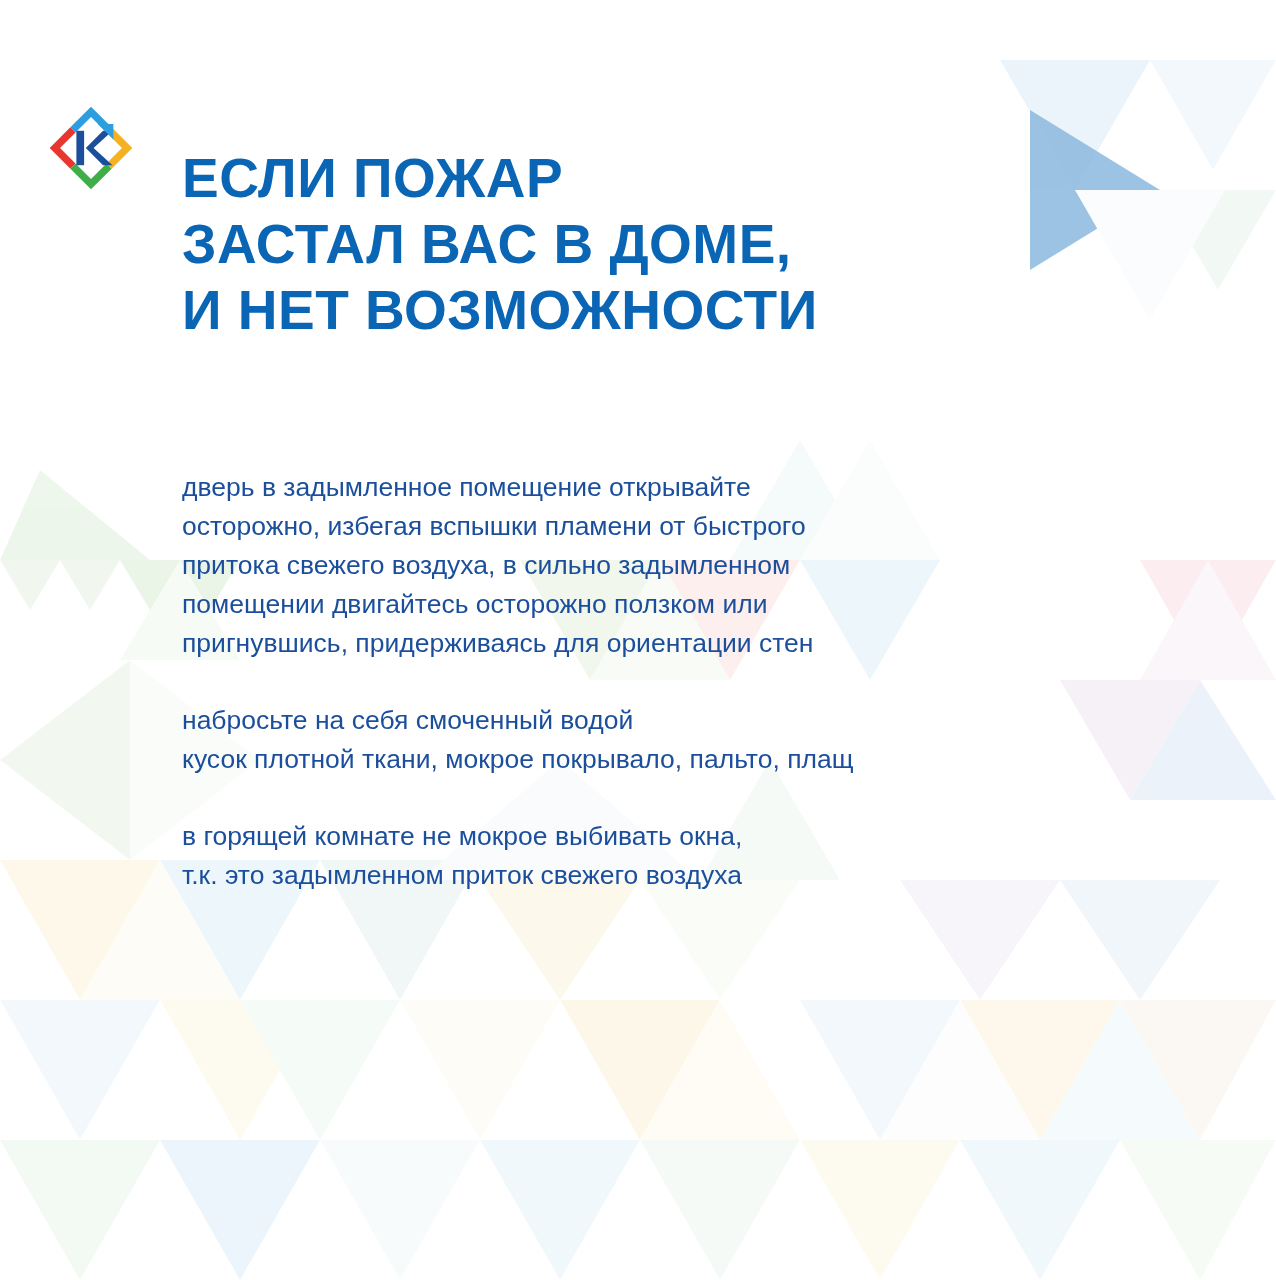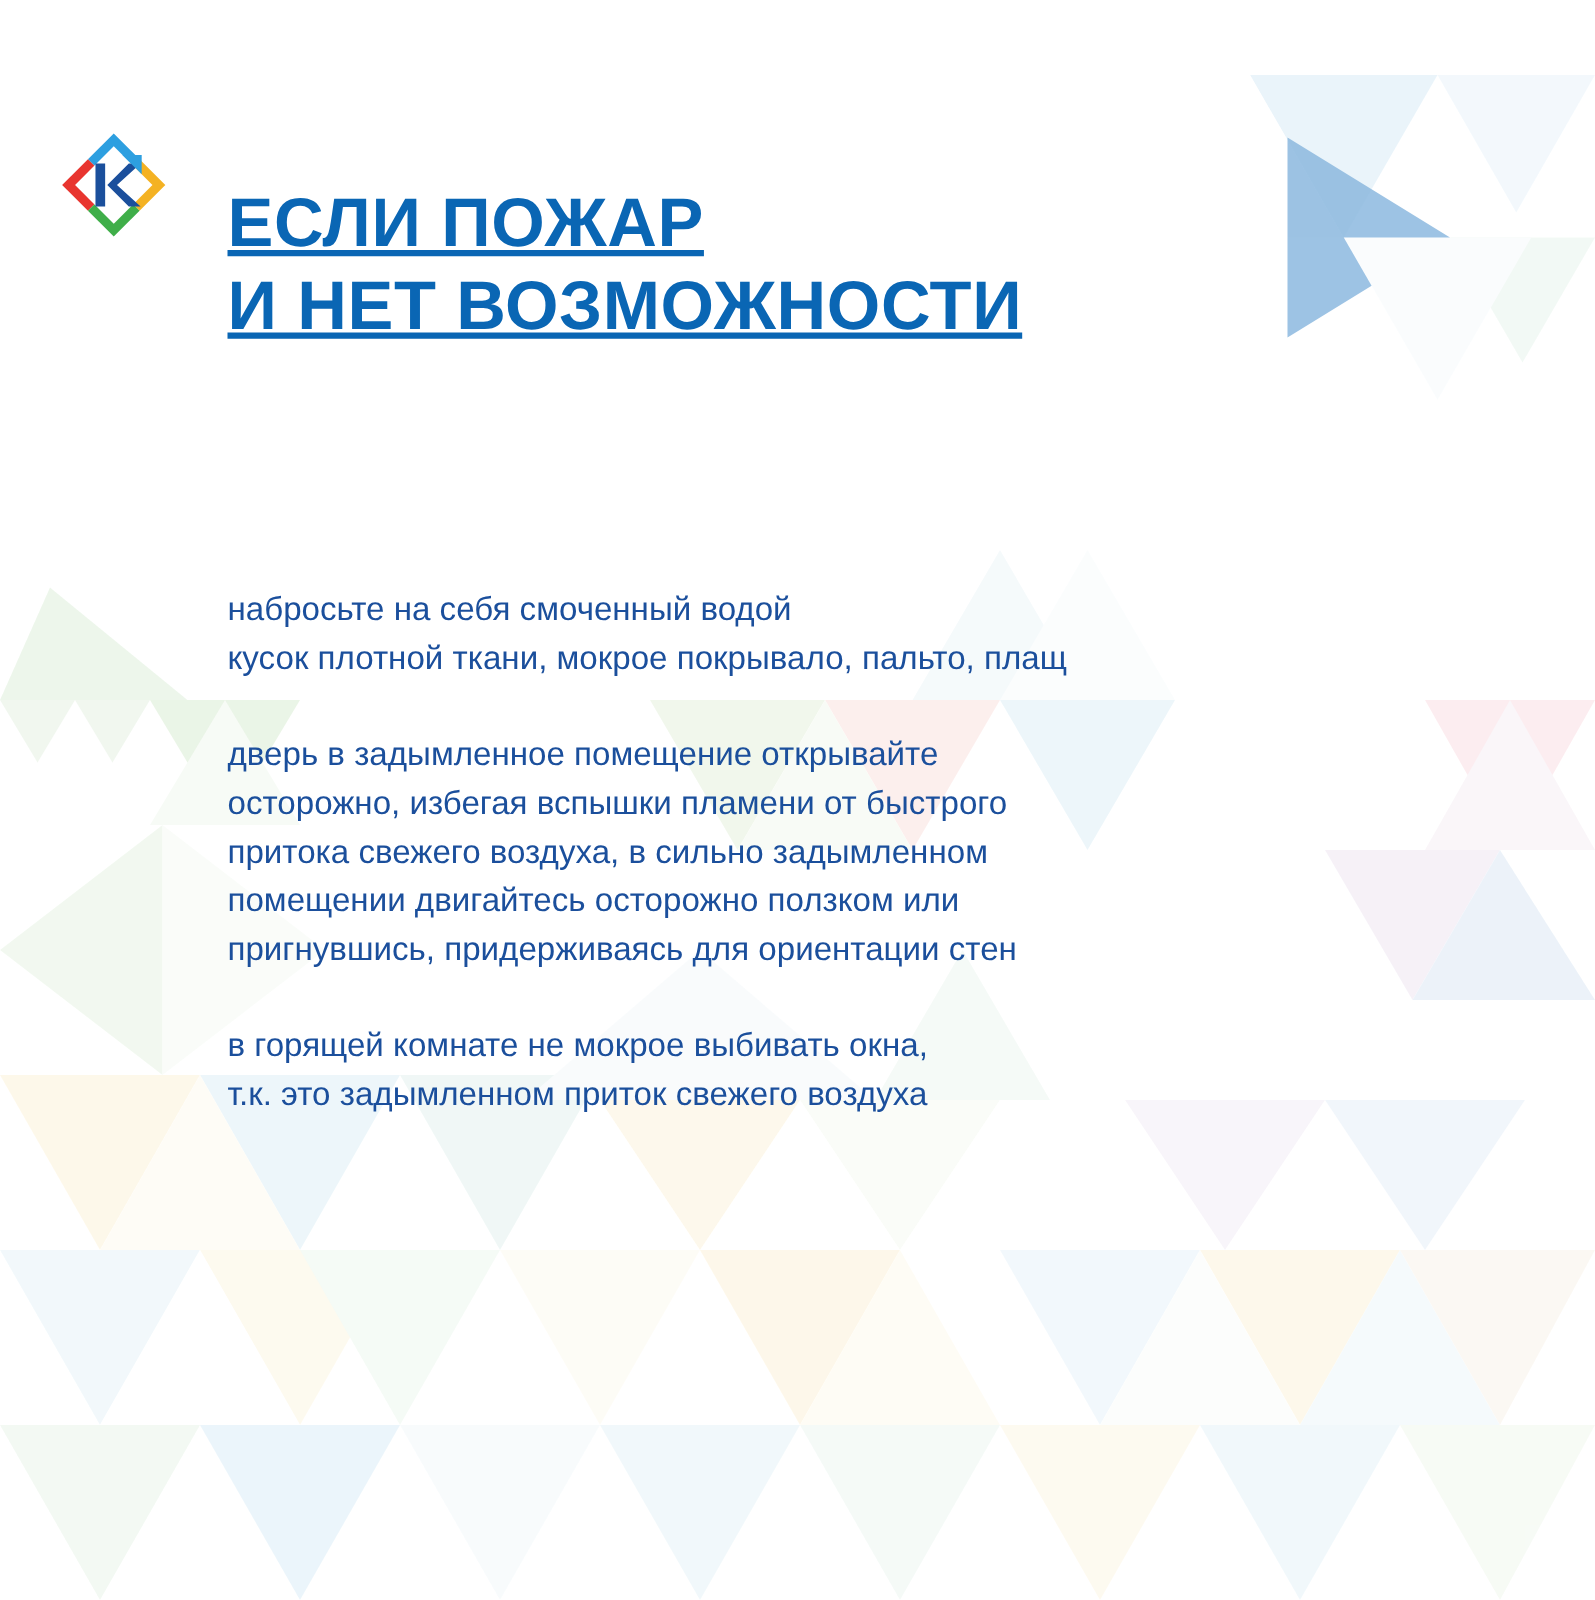--- a/index.html
+++ b/index.html
@@ -46,21 +46,20 @@
     width: 900px;
     color: #0a66b4;
     font-weight: bold;
     font-size: 55px;
     line-height: 66px;
     letter-spacing: 0.5px;
   }
   .heading .line {
     display: block;
     white-space: nowrap;
-    text-decoration: underline;
   }
 
   
   .body-block {
     position: absolute;
     left: 182px;
     top: 468px;
     width: 1010px;
     color: #1b4f9c;
     font-size: 26.5px;
@@ -158,36 +157,37 @@
       <polygon points="50,14 86,50 50,86 14,50" fill="#ffffff"></polygon>
       <g fill="#1b4f9c">
         <rect x="33" y="30" width="9" height="40"></rect>
         <polygon points="44,50 64,30 75,30 53,50 75,70 64,70"></polygon>
       </g>
       <polygon points="58,22 76,22 76,40" fill="#2d9fe0"></polygon>
     </svg>
 
     <h1 class="heading">
       <span class="line">ЕСЛИ ПОЖАР</span>
+      <span class="line">ЗАСТАЛ ВАС В ДОМЕ,</span>
       <span class="line">И НЕТ ВОЗМОЖНОСТИ</span>
     </h1>
 
     <div class="body-block">
-
-      <p class="para">
-        <span class="line">наброс­ьте на себя смоченный водой</span>
-        <span class="line">кусок плотной ткани, мокрое покрывало, пальто, плащ</span>
-      </p>
 
       <p class="para">
         <span class="line">дверь в задымленное помещение открывайте</span>
         <span class="line">осторожно, избегая вспышки пламени от быстрого</span>
         <span class="line">притока свежего воздуха, в сильно задымленном</span>
         <span class="line">помещении двигайтесь осторожно ползком или</span>
         <span class="line">пригнувшись, придерживаясь для ориентации стен</span>
+      </p>
+
+      <p class="para">
+        <span class="line">наброс­ьте на себя смоченный водой</span>
+        <span class="line">кусок плотной ткани, мокрое покрывало, пальто, плащ</span>
       </p>
 
       <p class="para">
         <span class="line">в горящей комнате не мокрое выбивать окна,</span>
         <span class="line">т.к. это задымленном приток свежего воздуха</span>
       </p>
 
     </div>
   </div>
 </div>

